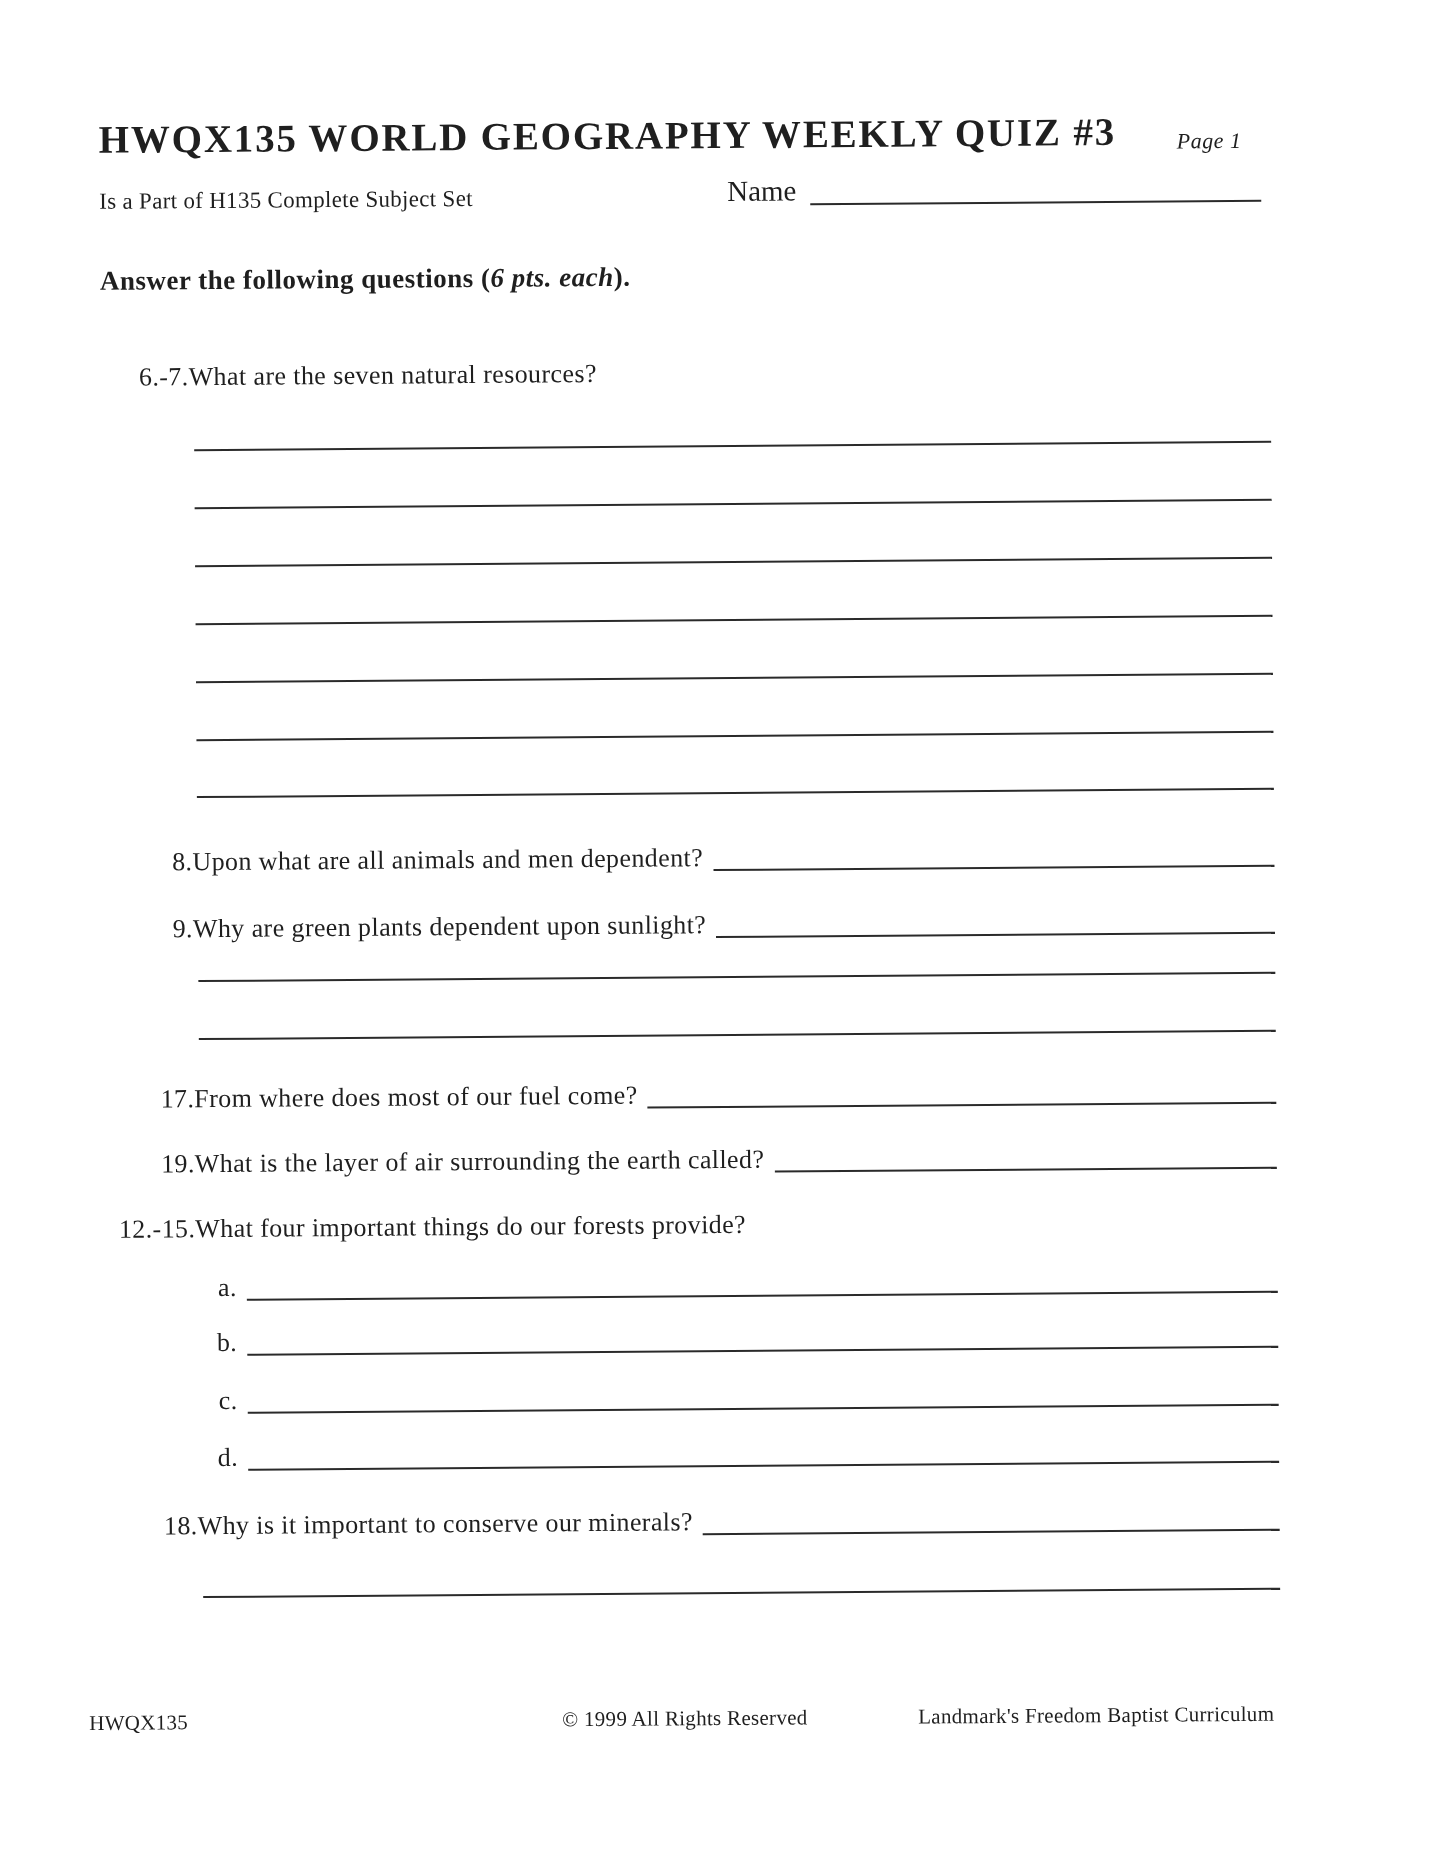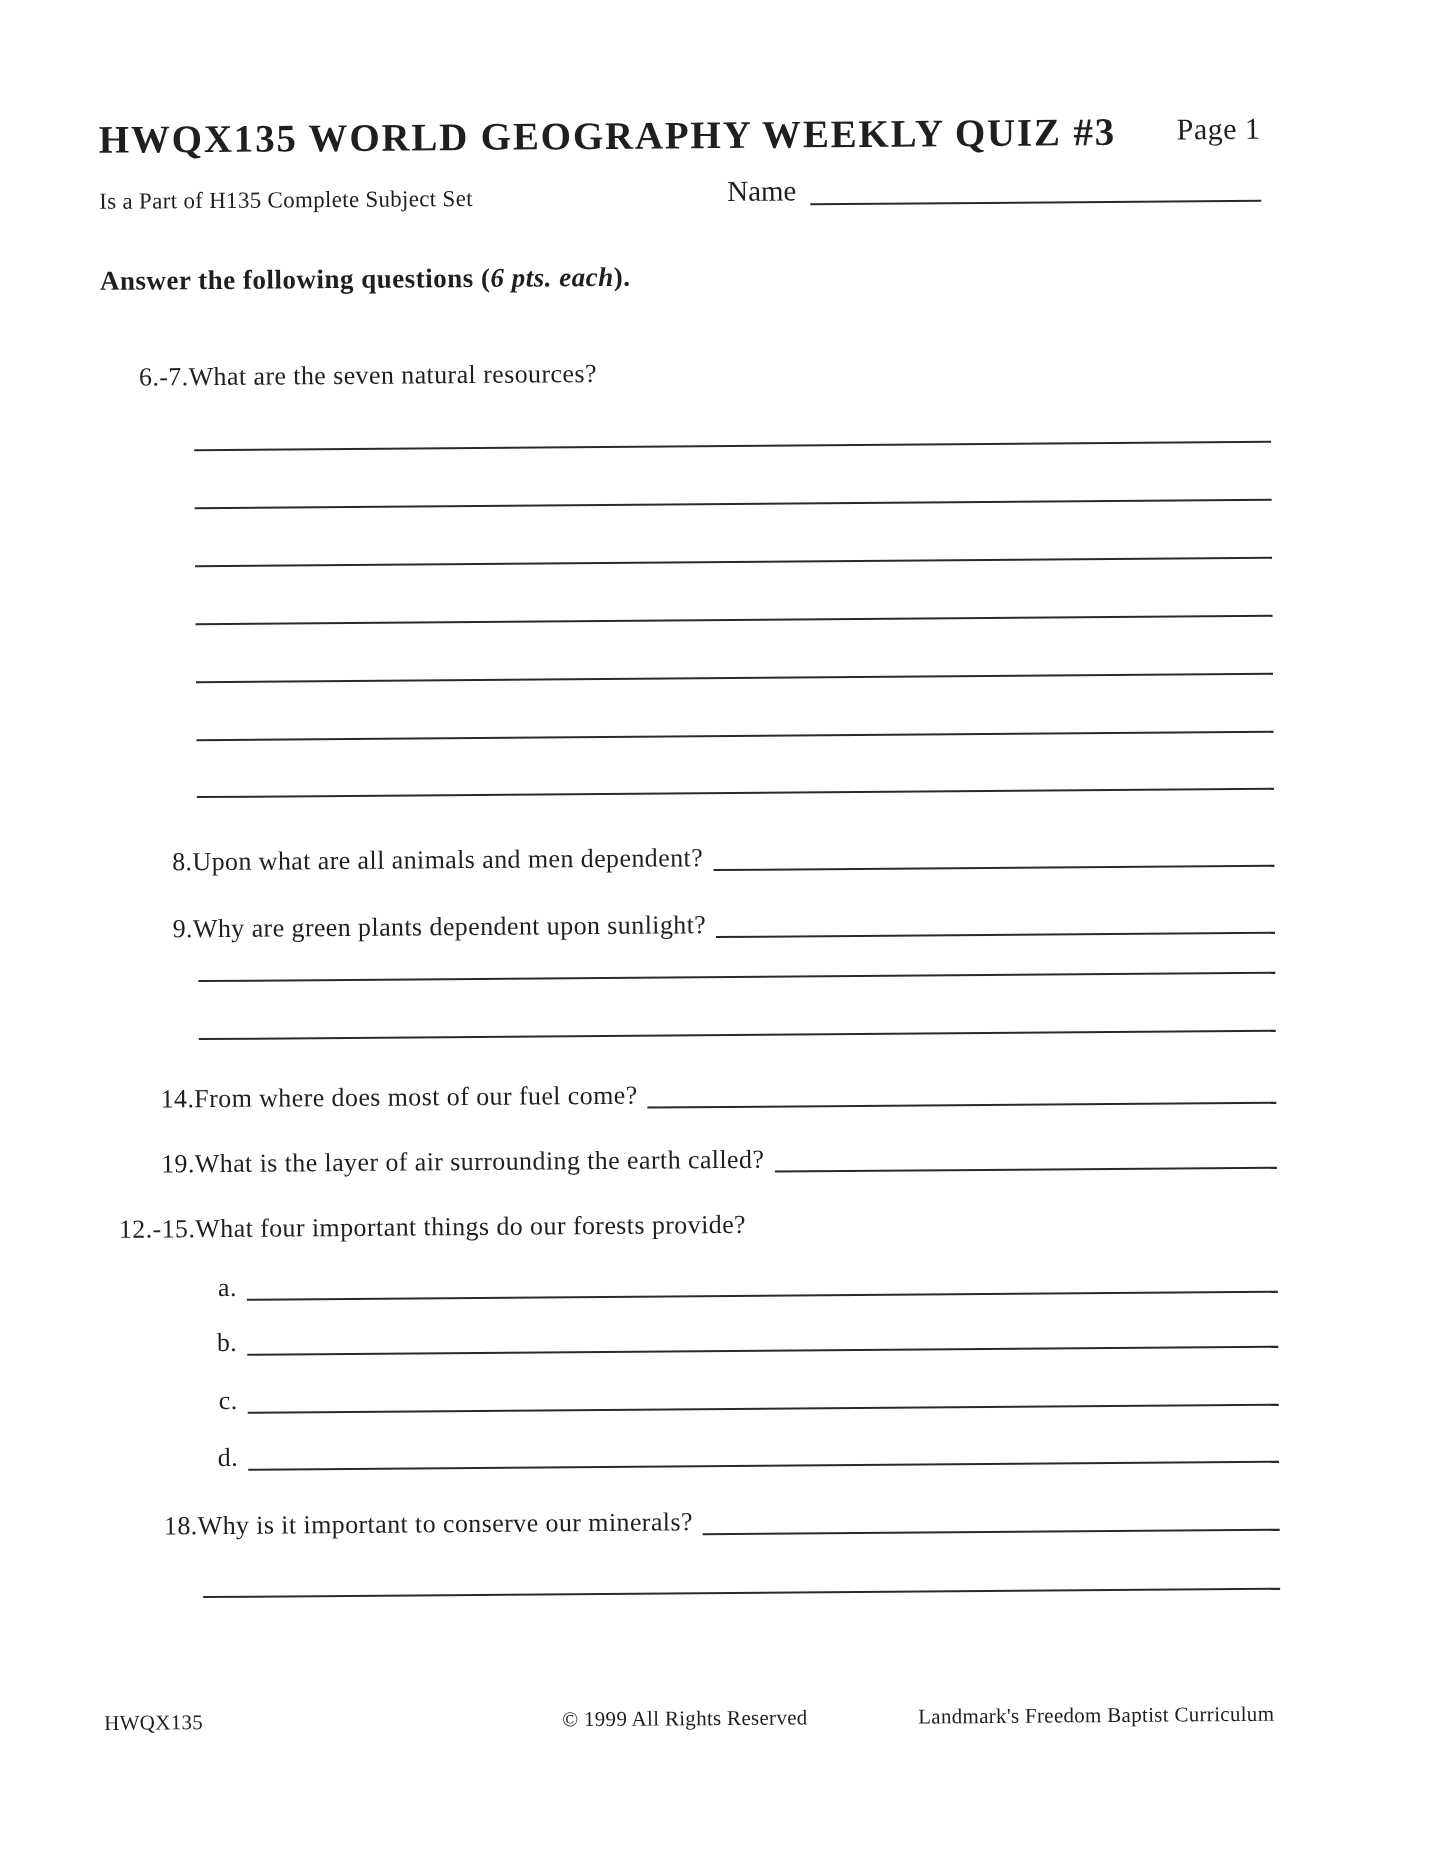--- a/index.html
+++ b/index.html
@@ -12,21 +12,21 @@
     width:1445px;height:1870px;position:relative;overflow:hidden;
     font-family:"Liberation Serif","DejaVu Serif",serif;
     color:var(--ink);
   }
   #page{position:absolute;inset:0;background:var(--paper);text-align:right;}
   
   #tilt{position:absolute;inset:0;transform:rotate(-0.45deg);transform-origin:50% 50%;}
   .abs{position:absolute;}
 
   .title{left:105px;top:112px;font-size:39px;font-weight:bold;letter-spacing:1.8px;white-space:nowrap;}
-  .pagelabel{left:1183px;top:116px;font-size:30px;letter-spacing:0.5px;}
+  .pagelabel{left:1183px;top:132px;font-size:22px;font-style:italic;letter-spacing:0.5px;}
   .subnote{left:105px;top:184px;font-size:23px;letter-spacing:0.3px;}
 
   .namerow{left:733px;right:178px;top:172px;display:flex;align-items:flex-end;font-size:29px;line-height:38px;}
   .namerow .fill{margin-left:14px;}
 
   .instructions{left:105px;top:261px;font-size:27px;font-weight:bold;letter-spacing:0.5px;white-space:nowrap;}
 
   .qrow{left:105px;right:170px;display:flex;align-items:flex-end;
         font-size:26px;line-height:34px;letter-spacing:0.4px;}
   .qnum{flex:0 0 88px;}
@@ -34,21 +34,21 @@
   .fill{flex:1 1 auto;min-width:40px;border-bottom:2.6px solid var(--line);
         margin-left:10px;margin-bottom:4px;}
 
   .hline{left:198px;right:170px;height:0;border-top:2.6px solid var(--line);}
 
   .subrow{left:190px;right:170px;display:flex;align-items:flex-end;
           font-size:26px;line-height:34px;letter-spacing:0.4px;}
   .sublabel{flex:0 0 44px;}
 
   .footer{top:1706px;font-size:21px;letter-spacing:0.3px;white-space:nowrap;}
-  .f-left{left:98px;}
+  .f-left{left:83px;}
   .f-center{left:556px;}
   .f-right{left:912px;}
 </style>
 </head>
 <body>
 
 <div id="page">
   <div id="tilt">
 
     <div class="abs title">HWQX135 WORLD GEOGRAPHY WEEKLY QUIZ #3</div>
@@ -82,21 +82,21 @@
 
     <div class="abs qrow" style="top:908px;">
       <span class="qnum">9.</span>
       <span class="qtext">Why are green plants dependent upon sunlight?</span>
       <span class="fill"></span>
     </div>
     <div class="abs hline" style="top:976px;"></div>
     <div class="abs hline" style="top:1034px;"></div>
 
     <div class="abs qrow" style="top:1078px;">
-      <span class="qnum">14.</span>
+      <span class="qnum">17.</span>
       <span class="qtext">From where does most of our fuel come?</span>
       <span class="fill"></span>
     </div>
 
     <div class="abs qrow" style="top:1143px;">
       <span class="qnum">19.</span>
       <span class="qtext">What is the layer of air surrounding the earth called?</span>
       <span class="fill"></span>
     </div>
 

